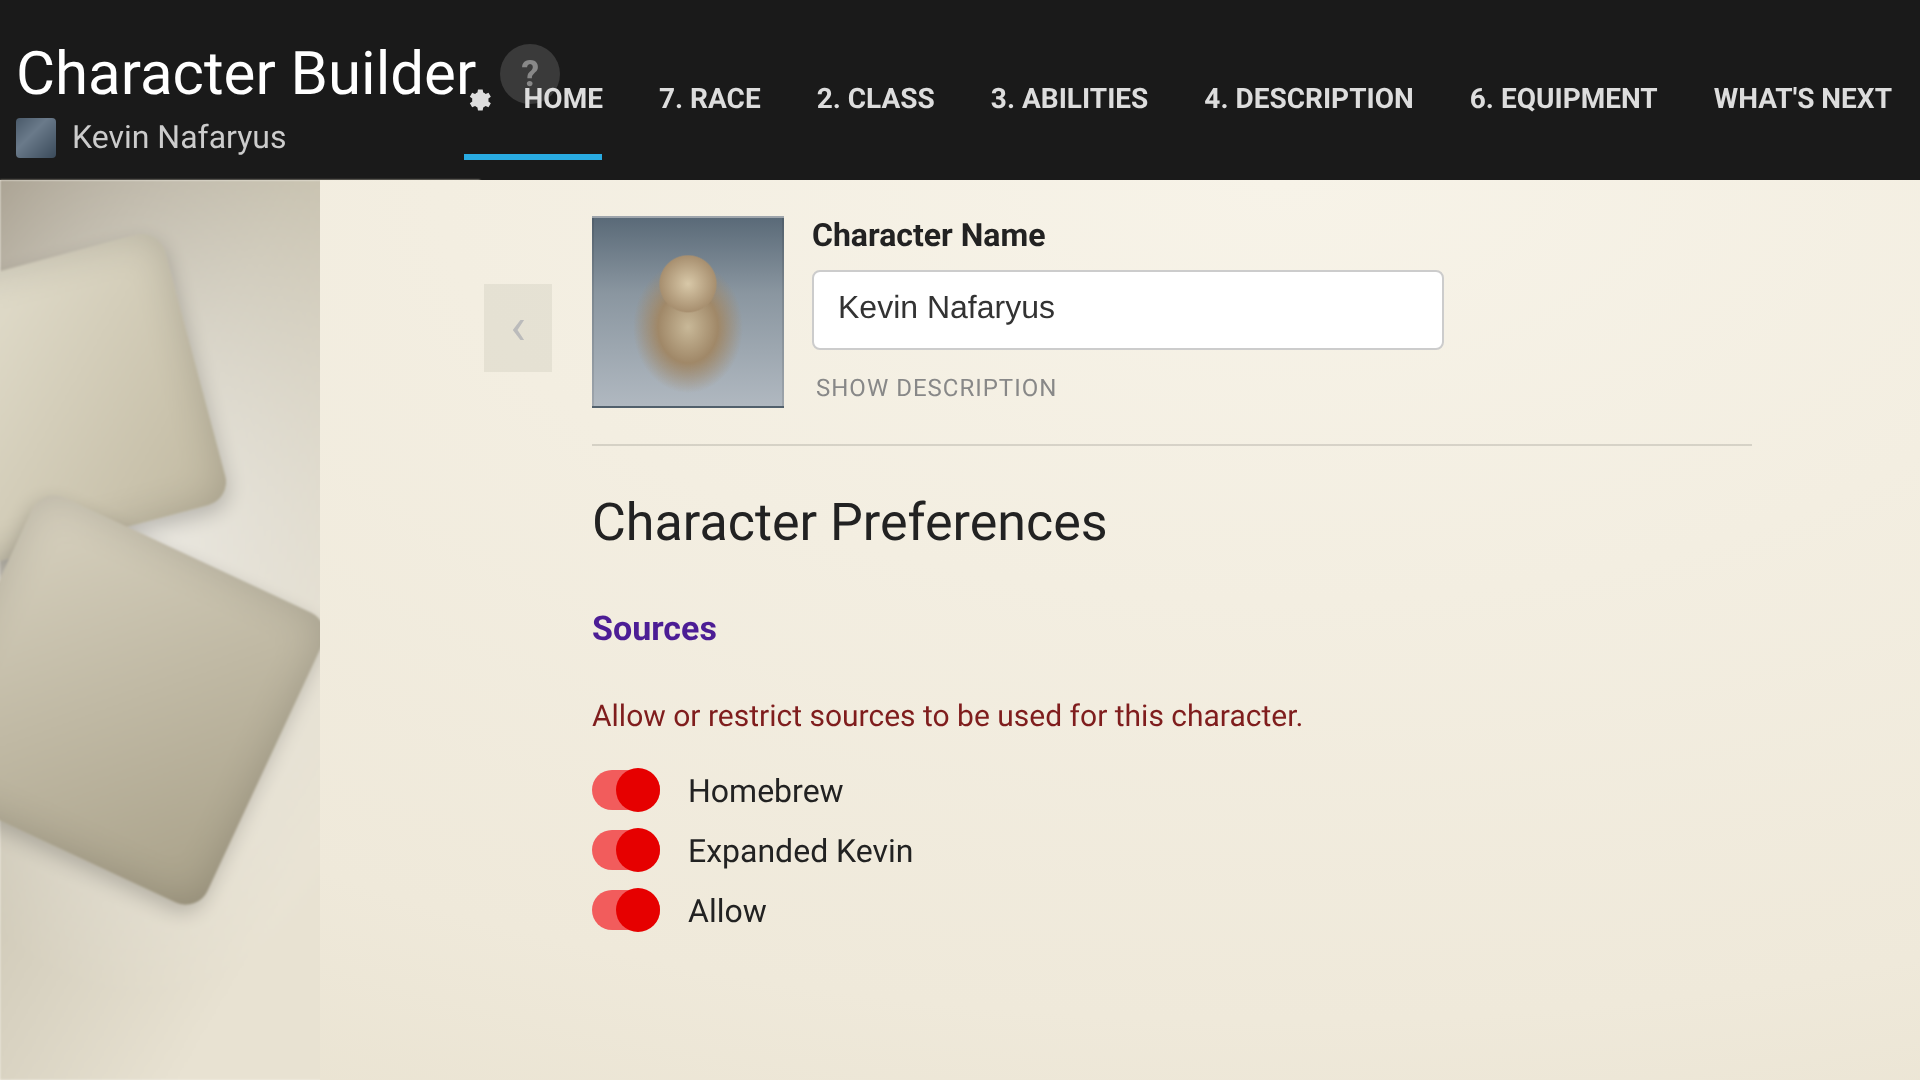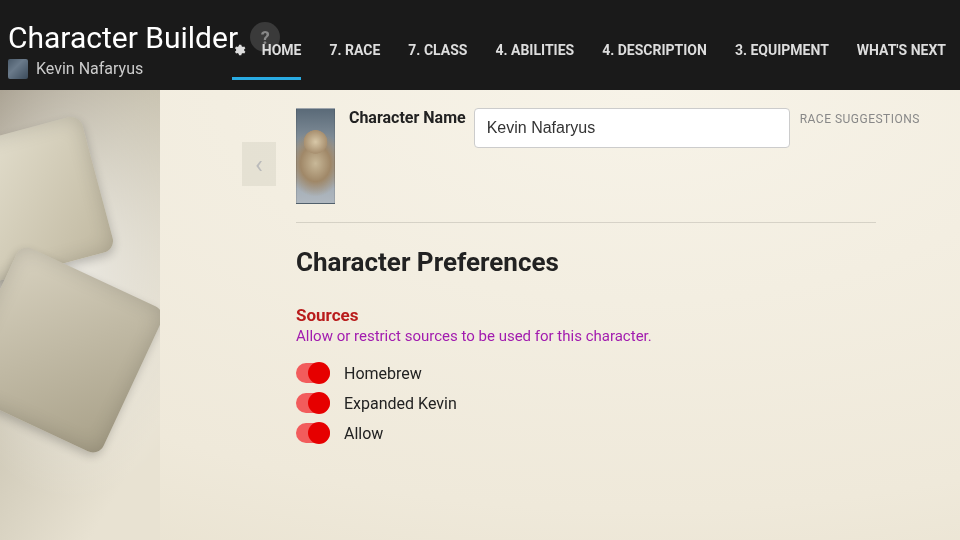--- a/index.html
+++ b/index.html
@@ -162,21 +162,21 @@
       width: 96px;
       height: 96px;
       background:
         radial-gradient(circle at 50% 35%, #d8c8a8 0%, #a89070 18%, transparent 19%),
         radial-gradient(ellipse 50px 60px at 50% 58%, #c8b898 0%, #a08868 30%, transparent 55%),
         linear-gradient(180deg, #5a6a78 0%, #8a96a0 40%, #b0b8c0 100%);
       border: 1px solid rgba(0,0,0,0.1);
     }
     .name-col {
       display: flex;
-      flex-direction: row;
+      flex-direction: column;
       gap: 8px;
       flex: 0 0 auto;
     }
     .field-label {
       font-weight: 700;
       font-size: 16px;
       color: #222;
     }
     .name-input {
       width: 316px;
@@ -199,33 +199,33 @@
 
     .divider {
       border: none;
       border-top: 1px solid rgba(0,0,0,0.12);
       margin: 18px 0 24px 0;
       width: 580px;
     }
 
     .section-title {
       font-size: 26px;
-      font-weight: 700;
+      font-weight: 400;
       color: #222;
       margin-bottom: 28px;
     }
     .sub-title {
       font-size: 17px;
       font-weight: 700;
-      color: #b91c1c;
-      margin-bottom: 2px;
+      color: #4c1d95;
+      margin-bottom: 24px;
     }
     .sub-desc {
       font-size: 15px;
-      color: #a21caf;
+      color: #7f1d1d;
       margin-bottom: 18px;
     }
     .toggle-row {
       display: flex;
       align-items: center;
       gap: 14px;
       margin-bottom: 10px;
     }
     .toggle {
       width: 34px;
@@ -270,30 +270,30 @@
         <svg viewBox="0 0 24 24" width="14" height="14" fill="#ddd">
             <path d="M12 8a4 4 0 100 8 4 4 0 000-8zm9 4a7 7 0 00-.1-1.2l2.1-1.6-2-3.4-2.5 1a7 7 0 00-2-1.2L16 3h-4l-.5 2.6a7 7 0 00-2 1.2l-2.5-1-2 3.4 2.1 1.6A7 7 0 007 12c0 .4 0 .8.1 1.2L5 14.8l2 3.4 2.5-1c.6.5 1.3.9 2 1.2L12 21h4l.5-2.6c.7-.3 1.4-.7 2-1.2l2.5 1 2-3.4-2.1-1.6c.1-.4.1-.8.1-1.2z"></path>
           </svg>
       </span>
       <span>HOME</span>
     </div>
     <div class="nav-item">
         <span>7. RACE</span>
       </div>
     <div class="nav-item">
-        <span>7. CLASS</span>
-      </div>
-    <div class="nav-item">
-        <span>4. ABILITIES</span>
+        <span>2. CLASS</span>
+      </div>
+    <div class="nav-item">
+        <span>3. ABILITIES</span>
       </div>
     <div class="nav-item">
         <span>4. DESCRIPTION</span>
       </div>
     <div class="nav-item">
-        <span>3. EQUIPMENT</span>
+        <span>6. EQUIPMENT</span>
       </div>
     <div class="nav-item">
         <span>WHAT'S NEXT</span>
       </div>
   </div>
 </div>
 
 <div class="page">
   <div class="bg-left"></div>
   <div class="bg-paper"></div>
@@ -301,21 +301,21 @@
   <div class="content">
 
     <div class="name-row">
       <div class="prev-btn">
         <span>‹</span>
       </div>
       <div class="portrait"></div>
       <div class="name-col">
         <div class="field-label">Character Name</div>
         <input class="name-input" type="text" value="Kevin Nafaryus" style="">
-        <div class="suggestions">RACE SUGGESTIONS</div>
+        <div class="suggestions">SHOW DESCRIPTION</div>
       </div>
     </div>
 
     <hr class="divider">
 
     <div class="section-title">Character Preferences</div>
 
     <div class="sub-title">Sources</div>
     <div class="sub-desc">Allow or restrict sources to be used for this character.</div>
 

